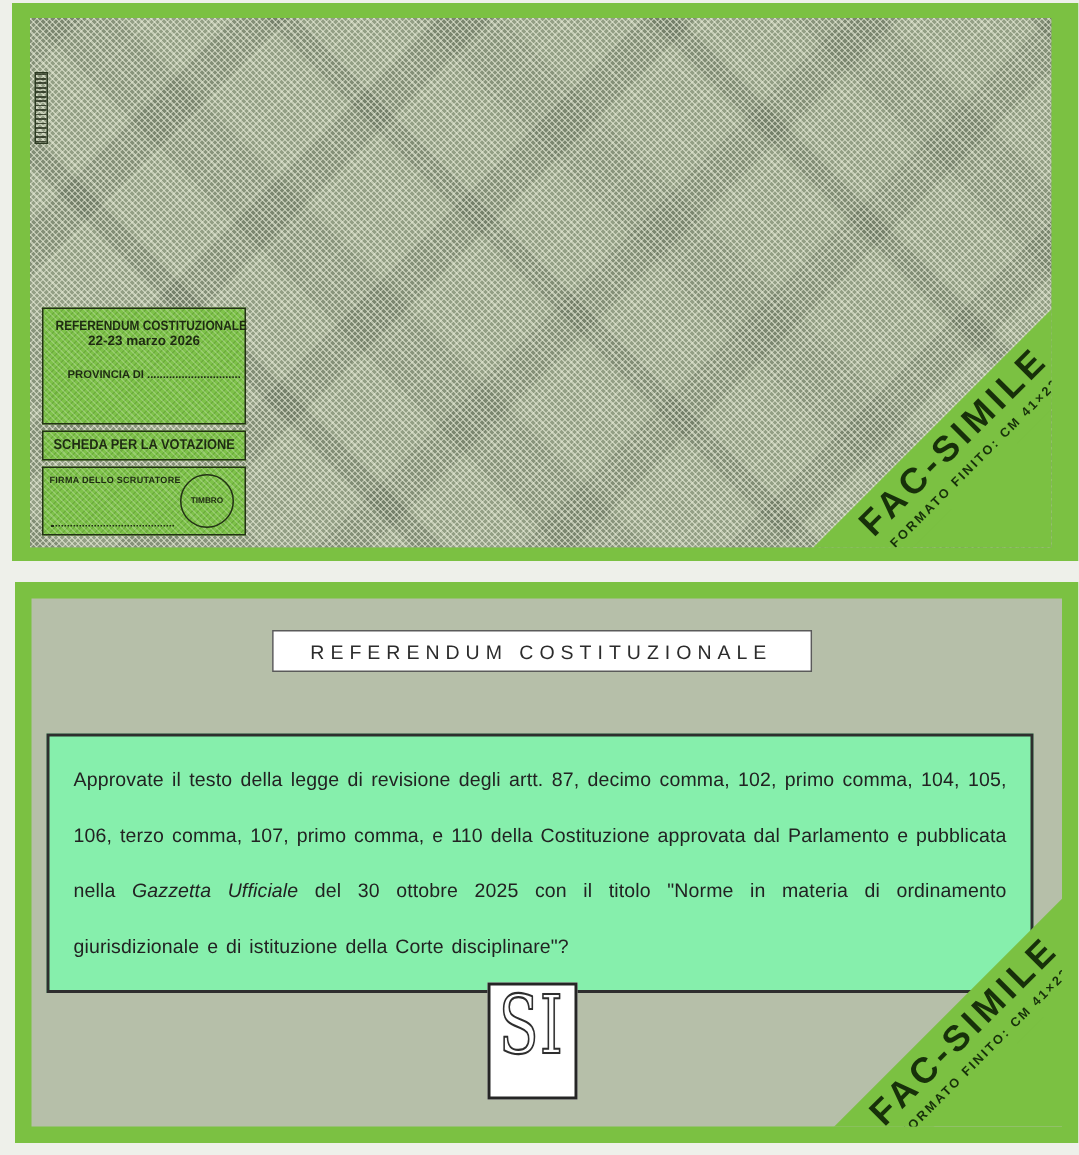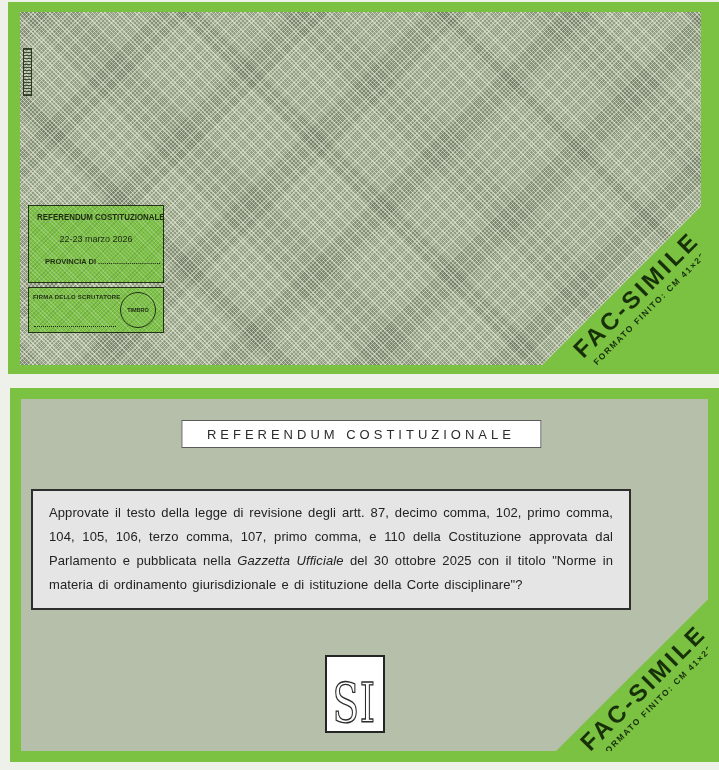--- a/index.html
+++ b/index.html
@@ -32,21 +32,21 @@
   .lbox {
     border:1.5px solid #223114;
     background-color:#7ec24a;
     background-image:
       repeating-linear-gradient(45deg,  rgba(255,255,255,.20) 0 1px, transparent 1px 3px),
       repeating-linear-gradient(135deg, rgba(45,95,12,.20) 0 1px, transparent 1px 3px);
     margin-bottom:4px;
   }
   .lbox-main { height:78px; padding-top:6px; text-align:center; }
   .lbl-title { font-size:9px; font-weight:bold; white-space:nowrap; transform:scaleX(.88); transform-origin:center; letter-spacing:0; }
-  .lbl-date  { margin-top:12px; font-size:9px; font-weight:normal; }
+  .lbl-date  { font-size:9px; font-weight:bold; }
   .lbl-prov  { margin-top:13px; font-size:7.5px; font-weight:bold; text-align:left; padding-left:16px; white-space:nowrap; }
   .lbox-scheda { height:20px; line-height:17px; text-align:center; }
   .lbl-scheda { display:inline-block; font-size:9.5px; font-weight:bold; white-space:nowrap; transform:scaleX(.9); transform-origin:center; vertical-align:middle; }
   .lbox-firma { height:46px; position:relative; margin-bottom:0; }
   .lbl-firma { position:absolute; left:4px; top:6px; font-size:6px; font-weight:bold; letter-spacing:.2px; }
   .timbro-circle {
     position:absolute; right:7px; top:4px; width:36px; height:36px;
     border:1px solid #223114; border-radius:50%;
     display:flex; align-items:center; justify-content:center;
     font-size:5.5px; font-weight:bold;
@@ -74,35 +74,35 @@
     position:absolute; left:10px; top:388px; width:709px; height:374px;
     border:11px solid #7bc142; background:#b6bfa9; overflow:hidden;
   }
   .inner-title {
     position:absolute; top:21px; left:50%; transform:translateX(-51%);
     width:360px; height:28px; background:#fff; border:1px solid #5a5a5a;
     display:flex; align-items:center; justify-content:center;
     font-size:13px; letter-spacing:4px; color:#2c2c2c; white-space:nowrap;
   }
   .question-box {
-    position:absolute; left:10px; top:90px; width:600px;
-    background:#e5e5e5; border:2px solid #2e2e2e;
+    position:absolute; left:10px; top:90px; width:658px;
+    background:#86efac; border:2px solid #2e2e2e;
     padding:10px 16px 11px;
-    font-size:13px; line-height:24px; text-align:justify;
+    font-size:13px; line-height:37px; text-align:justify;
     color:#222; word-spacing:1.5px; letter-spacing:.1px;
   }
   .question-box em { font-style:italic; }
   .choices {
     position:absolute; top:256px; left:0; width:100%;
     display:flex; justify-content:center; gap:105px;
     transform:translateX(-10px);
   }
   .choice-box {
     width:60px; height:78px; background:#fff; border:2px solid #252525;
-    display:flex; align-items:flex-end; justify-content:center; cursor:pointer;
+    display:flex; align-items:flex-start; justify-content:center; cursor:pointer;
   }
   .choice-letter {
     font-family:"DejaVu Serif", serif;
     font-size:54px; line-height:1; color:#fff;
     -webkit-text-stroke:1.4px #2e2e2e;
     text-shadow:0 0 1px rgba(45,45,45,.85);
     transform:scaleX(.72); transform-origin:center;
     letter-spacing:1px;
   }
 </style>
@@ -112,20 +112,23 @@
 <div id="stage">
 
   <div class="outer-ballot">
     <div class="edge-code"></div>
 
     <div class="label-group">
       <div class="lbox lbox-main">
         <div class="lbl-title">REFERENDUM COSTITUZIONALE</div>
         <div class="lbl-date">22-23 marzo 2026</div>
         <div class="lbl-prov">PROVINCIA DI ..............................</div>
+      </div>
+      <div class="lbox lbox-scheda">
+        <span class="lbl-scheda">SCHEDA PER LA VOTAZIONE</span>
       </div>
       <div class="lbox lbox-firma">
         <div class="lbl-firma">FIRMA DELLO SCRUTATORE</div>
         <div class="timbro-circle">
           <span>TIMBRO</span>
         </div>
         <div class="sig-line"></div>
       </div>
     </div>
 

